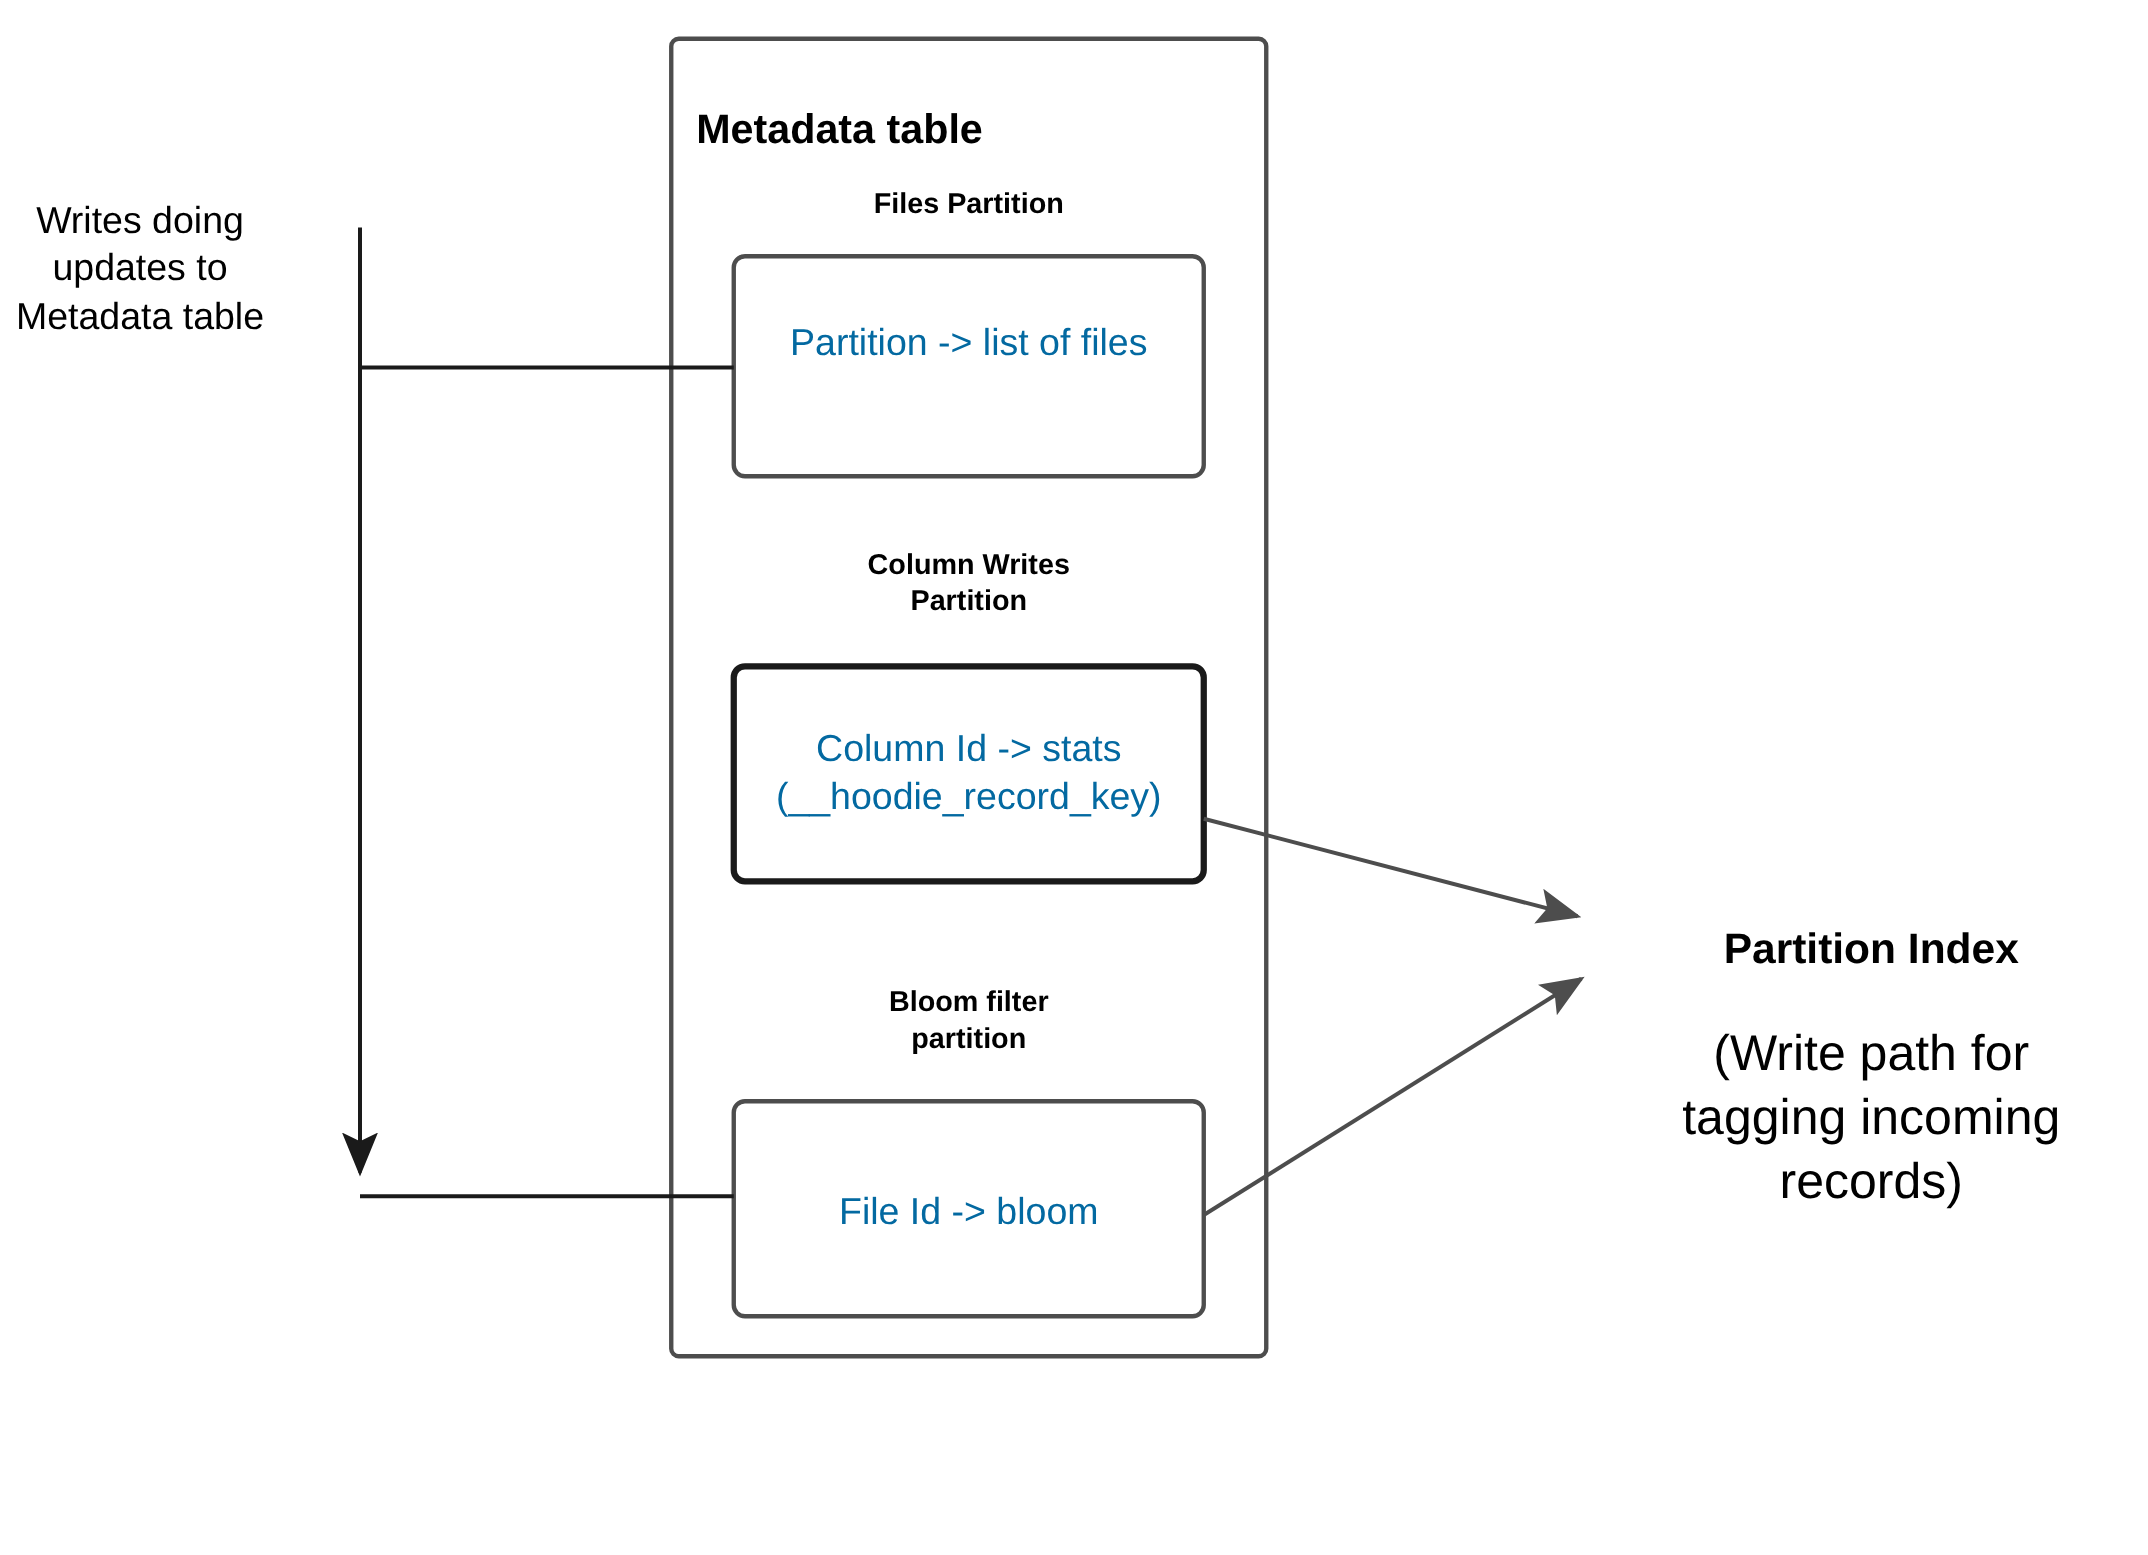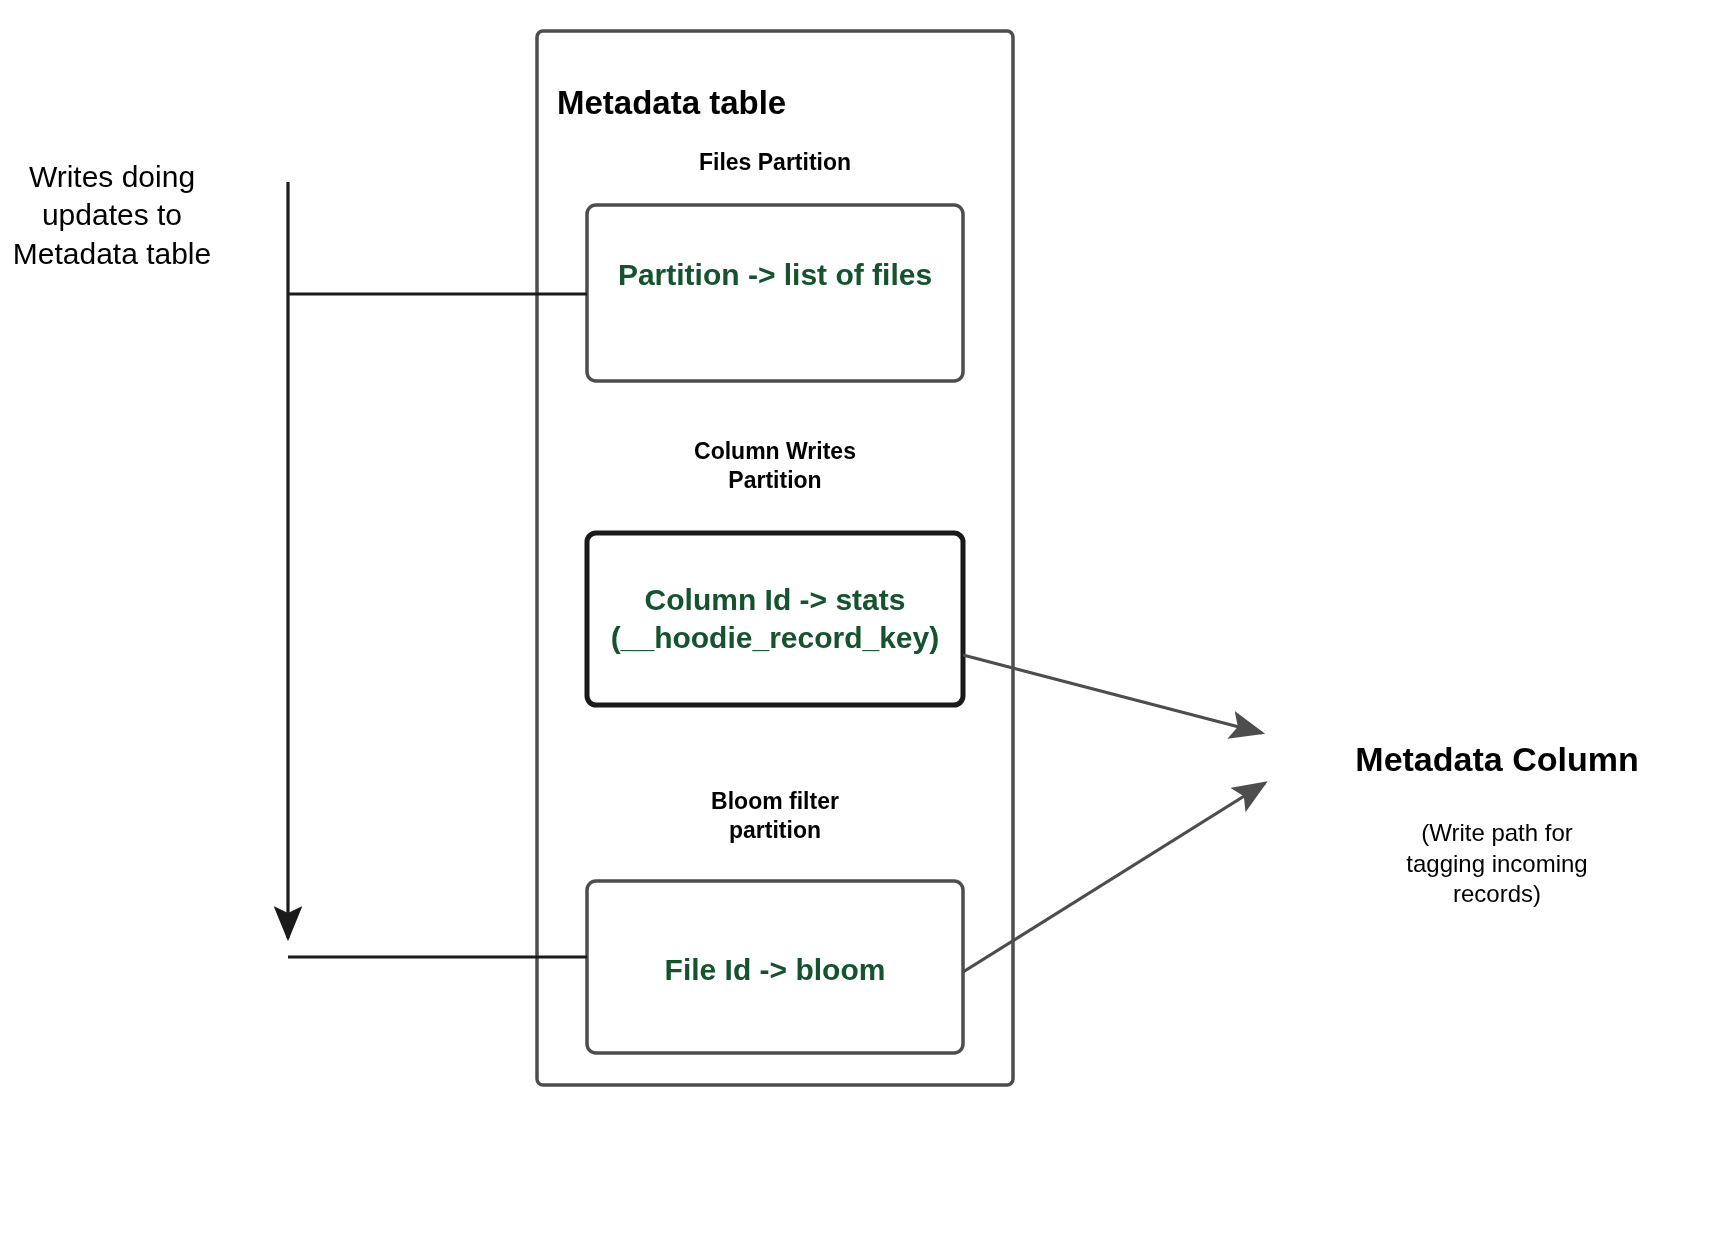--- a/index.html
+++ b/index.html
@@ -40,30 +40,30 @@
     font-weight: bold;
     color: #000;
   }
   .heading-bold {
     font-size: 23px;
     font-weight: bold;
     color: #000;
   }
   .box-text {
     font-size: 30px;
-    font-weight: 700;
-    color: #14532d;
+    font-weight: 400;
+    color: #0369a1;
   }
   .index-title {
     font-size: 34px;
     font-weight: bold;
     color: #000;
   }
   .index-note {
-    font-size: 24px;
+    font-size: 40px;
     font-weight: 400;
     color: #000;
   }
 </style>
 </head>
 <body>
 
 <div id="canvas">
 
   <svg class="layer" viewBox="0 0 1718 1244">
@@ -109,19 +109,19 @@
 Partition</div>
 
   <div class="txt box-text" style="left:587px; top:581px; width:376px;">Column Id  -&gt; stats
 (__hoodie_record_key)</div>
 
   <div class="txt heading-bold" style="left:587px; top:787px; width:376px;">Bloom filter
 partition</div>
 
   <div class="txt box-text" style="left:587px; top:951px; width:376px;">File Id -&gt; bloom</div>
 
-  <div class="txt index-title" style="left:1292px; top:738px; width:410px;">Metadata Column</div>
+  <div class="txt index-title" style="left:1292px; top:738px; width:410px;">Partition Index</div>
 
   <div class="txt index-note" style="left:1292px; top:818px; width:410px;">(Write path for
 tagging incoming
 records)</div>
 
 </div>
 
 </body></html>

